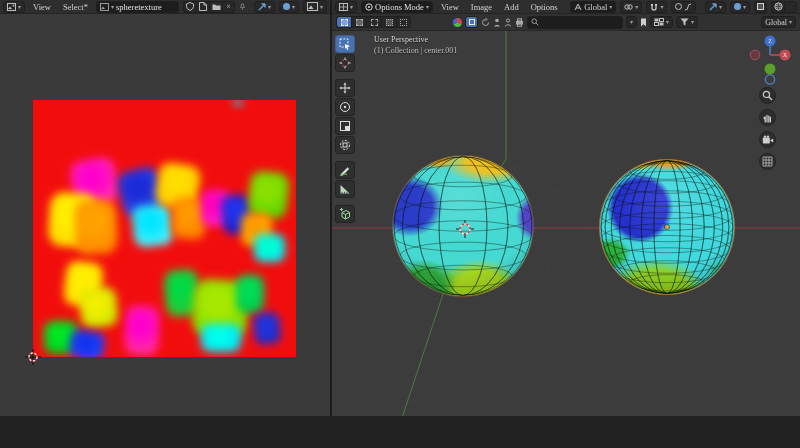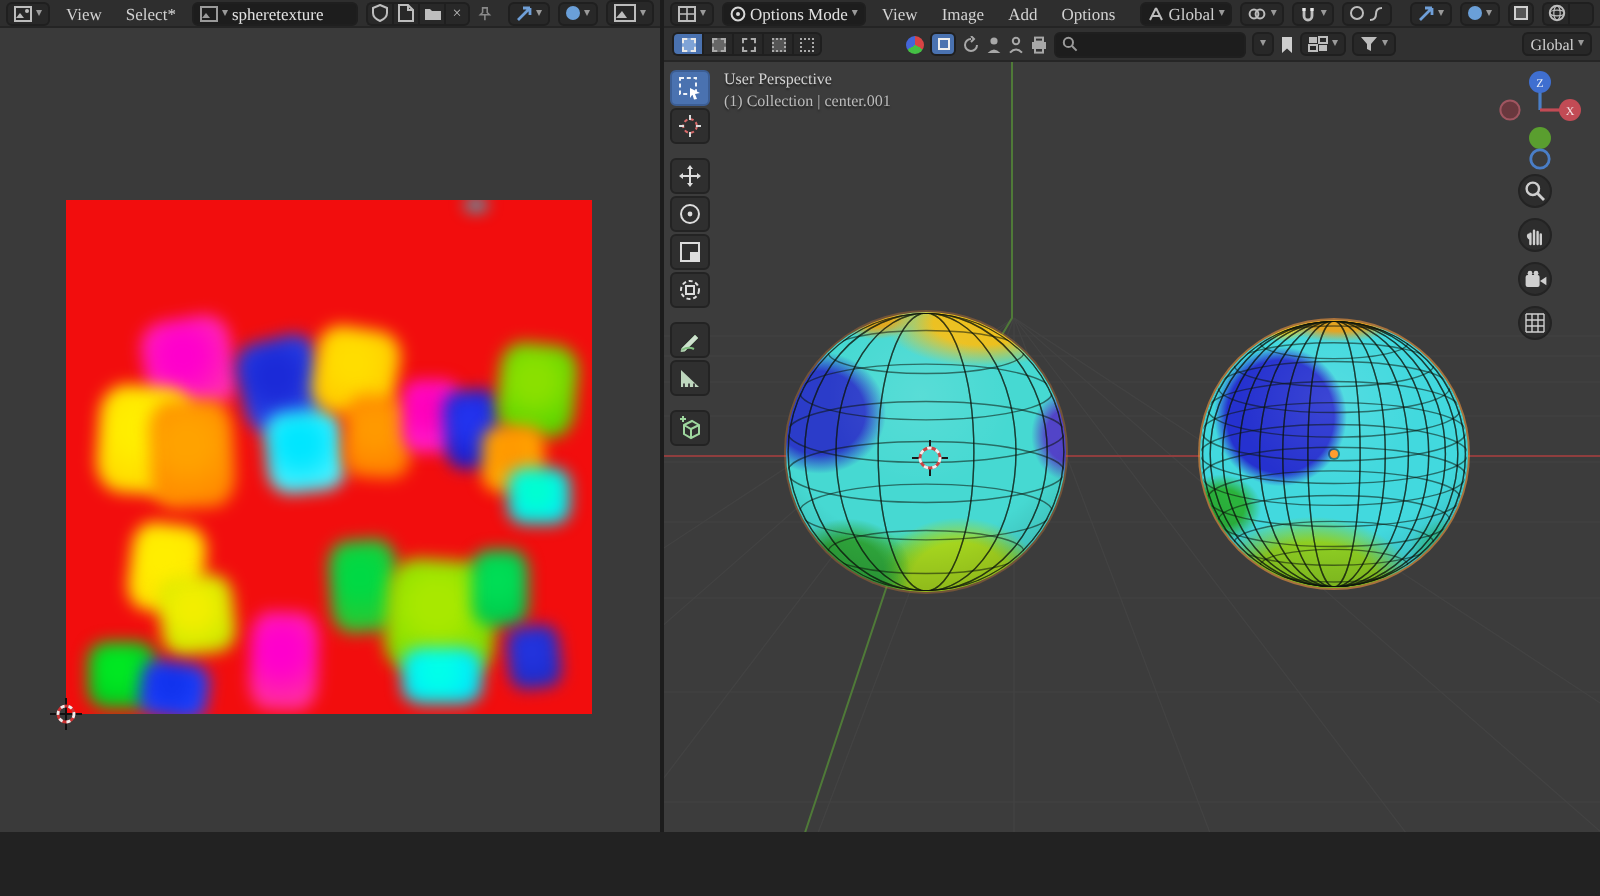--- a/index.html
+++ b/index.html
@@ -30,21 +30,21 @@
   .patch{position:absolute;border-radius:28%;filter:blur(4px);}
   .cursor2d{position:absolute;left:25px;top:335px;}
   
   .vp-body{position:relative;flex:1;background:#3c3c3c;overflow:hidden;}
   .vp-grid{position:absolute;inset:0;z-index:0;}
   .sphere{position:absolute;border-radius:50%;z-index:1;}
   .wire{position:absolute;inset:0;width:100%;height:100%;}
   .odot{position:absolute;left:calc(50% - 2px);top:calc(50% - 2px);width:4px;height:4px;border-radius:50%;
         background:#ff9d2e;box-shadow:0 0 0 1px rgba(0,0,0,.4);}
   .cursor3d{position:absolute;left:124px;top:189px;z-index:2;}
-  .overlay-txt{position:absolute;left:30px;top:3px;z-index:4;line-height:11px;font-size:8px;color:#d4d4d4;
+  .overlay-txt{position:absolute;left:42px;top:3px;z-index:4;line-height:11px;font-size:8px;color:#d4d4d4;
                text-shadow:0 1px 1px rgba(0,0,0,.5);}
   .overlay-txt .l2{color:#bdbdbd;}
   .tools{position:absolute;left:3px;top:4px;width:20px;display:flex;flex-direction:column;gap:1px;z-index:5;}
   .tool{height:18px;background:#2f2f2f;border:1px solid #232323;border-radius:3px;display:flex;
         align-items:center;justify-content:center;}
   .tool.active{background:#4a72b0;border-color:#3c5e94;}
   .gizmo{position:absolute;left:416px;top:2px;z-index:5;}
   .navbtn{position:absolute;right:24px;width:17px;height:17px;border-radius:50%;background:rgba(40,40,40,.75);
           border:1px solid #232323;display:flex;align-items:center;justify-content:center;z-index:5;}
   svg{display:block;}

